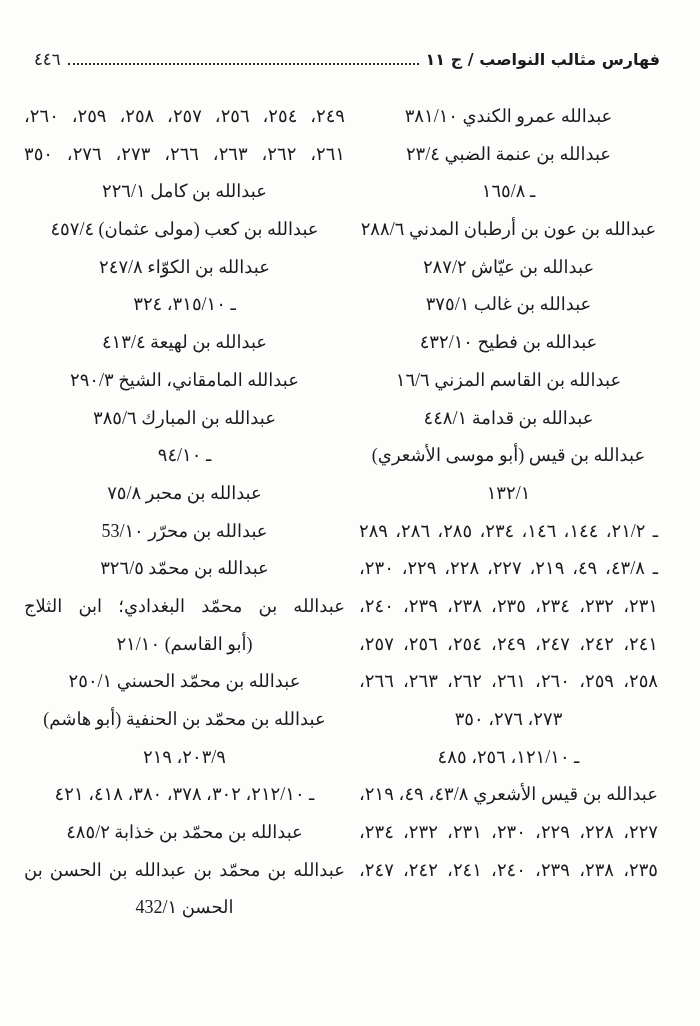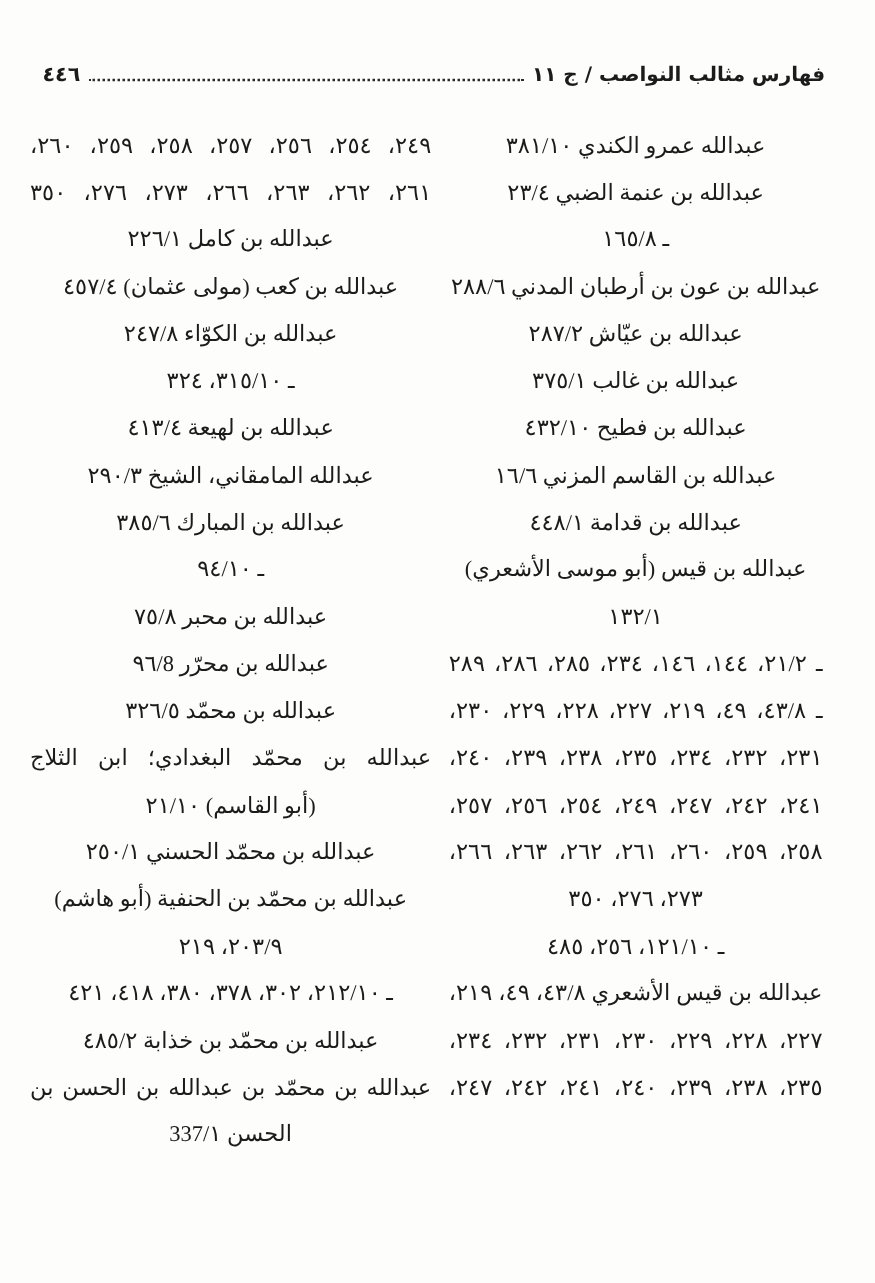--- a/index.html
+++ b/index.html
@@ -17,21 +17,21 @@
   .header-title{
     font-size:16px;font-weight:bold;white-space:nowrap;
     letter-spacing:0;
     text-align:right;
   }
   .leader{
     flex:1;border-bottom:2px dotted #2b2b2b;
     margin:0 7px;margin-bottom:4px;min-width:30px;
   }
   .page-num{
-    font-size:16.5px;font-weight:bold;white-space:nowrap;
+    font-size:16.5px;font-weight:normal;white-space:nowrap;
   }
   .content{
     display:flex;gap:14px;
     padding:29px 42px 0 24px;
     box-sizing:border-box;
   }
   .col{display:flex;flex-direction:column;font-family:Liberation Serif, serif;}
   .col-a{width:299px;}
   .col-b{width:321px;}
   .line{
@@ -86,27 +86,27 @@
       <div class="line justify">٢٦١، ٢٦٢، ٢٦٣، ٢٦٦، ٢٧٣، ٢٧٦، ٣٥٠</div>
       <div class="line">عبدالله بن كامل ٢٢٦/١</div>
       <div class="line">عبدالله بن كعب (مولى عثمان) ٤٥٧/٤</div>
       <div class="line">عبدالله بن الكوّاء ٢٤٧/٨</div>
       <div class="line">ـ ٣١٥/١٠، ٣٢٤</div>
       <div class="line">عبدالله بن لهيعة ٤١٣/٤</div>
       <div class="line">عبدالله المامقاني، الشيخ ٢٩٠/٣</div>
       <div class="line">عبدالله بن المبارك ٣٨٥/٦</div>
       <div class="line">ـ ٩٤/١٠</div>
       <div class="line">عبدالله بن محبر ٧٥/٨</div>
-      <div class="line">عبدالله بن محرّر ٩٦/8</div>
+      <div class="line">عبدالله بن محرّر 53/١٠</div>
       <div class="line">عبدالله بن محمّد ٣٢٦/٥</div>
       <div class="line justify">عبدالله بن محمّد البغدادي؛ ابن الثلاج</div>
       <div class="line">(أبو القاسم) ٢١/١٠</div>
       <div class="line">عبدالله بن محمّد الحسني ٢٥٠/١</div>
       <div class="line">عبدالله بن محمّد بن الحنفية (أبو هاشم)</div>
       <div class="line">٢٠٣/٩، ٢١٩</div>
       <div class="line">ـ ٢١٢/١٠، ٣٠٢، ٣٧٨، ٣٨٠، ٤١٨، ٤٢١</div>
       <div class="line">عبدالله بن محمّد بن خذابة ٤٨٥/٢</div>
       <div class="line justify">عبدالله بن محمّد بن عبدالله بن الحسن بن</div>
-      <div class="line">الحسن 337/١</div>
+      <div class="line">الحسن 432/١</div>
     </div>
 
   </div>
 </div>
 
 </body></html>

